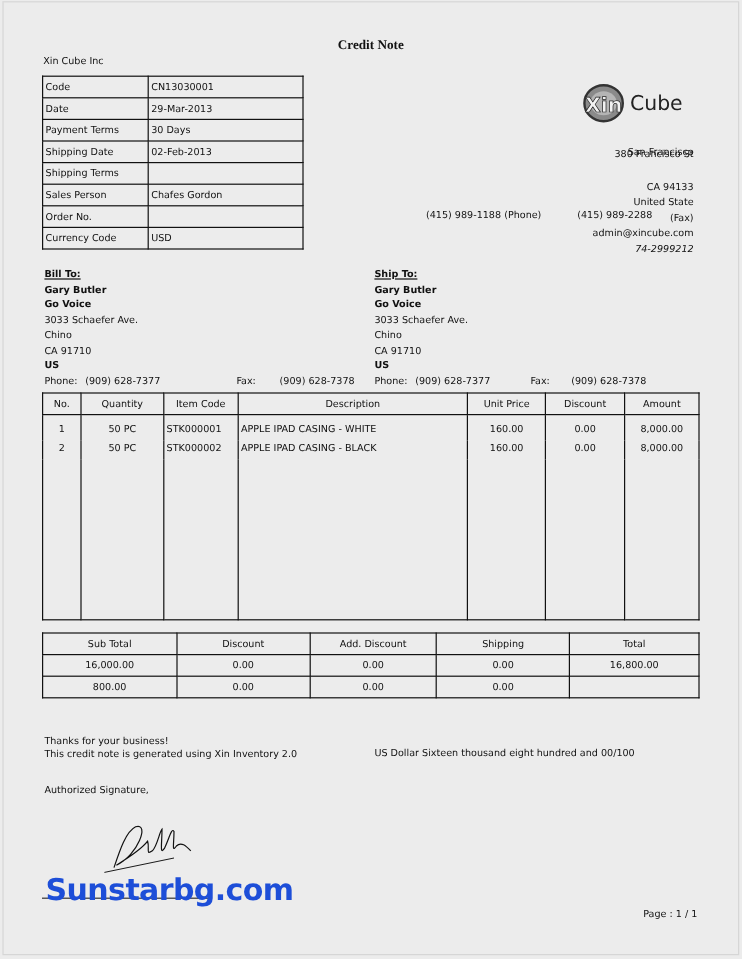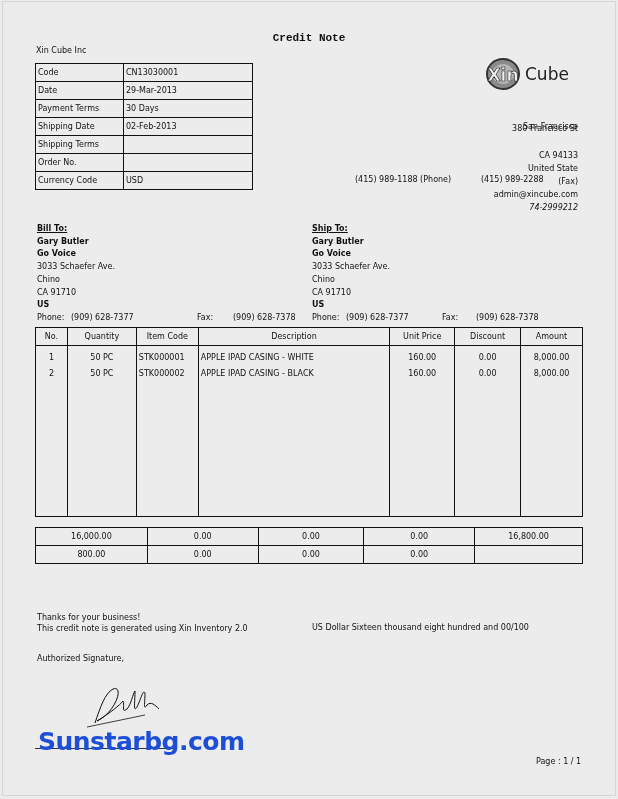--- a/index.html
+++ b/index.html
@@ -1,26 +1,26 @@
 <!DOCTYPE html>
 <html><head>
 <meta charset="utf-8">
 <style>
   html, body { margin:0; padding:0; }
   body { width:618px; height:799px; background:#ececec; position:relative; overflow:hidden;
          font-family:"DejaVu Sans", sans-serif; font-size:8px; color:#111; }
   .page-border { position:absolute; left:2px; top:1px; right:2px; bottom:3px; border:1px solid #d6d6d6; }
   .abs { position:absolute; white-space:nowrap; }
-  .title { left:0; width:618px; top:32px; text-align:center; font-family:Liberation Mono, monospace; font-size:11px; font-weight:bold; }
+  .title { left:0; width:618px; top:32px; text-align:center; font-family:Liberation Serif, serif; font-size:11px; font-weight:bold; }
   .company { left:36px; top:46px; font-size:8px; }
   table { border-collapse:collapse; position:absolute; }
   td, th { border:1px solid #111; padding:0 2px; font-size:8px; font-weight:normal; height:17px; }
   #info { left:35px; top:63px; width:218px; }
   #info td.lbl { width:83px; font-weight:normal; }
-  .logo { left:485px; top:52px; width:110px; height:40px; }
+  .logo { left:485px; top:64px; width:110px; height:40px; }
   .addr { right:40px; text-align:right; font-size:8px; line-height:13.8px; }
   .bill { left:37px; top:223px; font-size:8px; line-height:12.7px; }
   .ship { left:312px; top:223px; font-size:8px; line-height:12.7px; }
   .ul { text-decoration:underline; font-weight:bold; }
   .b { font-weight:bold; }
   .phone-row span { display:inline-block; }
   #items { left:35px; top:327px; width:548px; height:190px; }
   #items th { height:17px; text-align:center; }
   #items td { border-top:none; border-bottom:none; vertical-align:top; height:14px; padding-top:2px; }
   #items tr.filler td { height:auto; }
@@ -61,20 +61,24 @@
       </tr>
   <tr>
         <td class="lbl">Shipping Date</td>
         <td>02-Feb-2013</td>
       </tr>
   <tr>
         <td class="lbl">Shipping Terms</td>
         <td></td>
       </tr>
   <tr>
+        <td class="lbl">Sales Person</td>
+        <td>Chafes Gordon</td>
+      </tr>
+  <tr>
         <td class="lbl">Order No.</td>
         <td></td>
       </tr>
   <tr>
         <td class="lbl">Currency Code</td>
         <td>USD</td>
       </tr>
 </tbody>
   </table>
 
@@ -175,20 +179,27 @@
 
 <table id="totals">
   <colgroup>
       <col style="width:112px">
       <col style="width:111px">
       <col style="width:106px">
       <col style="width:111px">
       <col style="width:108px">
     </colgroup>
   <tbody>
+      <tr>
+    <td>Sub Total</td>
+    <td>Discount</td>
+    <td>Add. Discount</td>
+    <td>Shipping</td>
+    <td>Total</td>
+  </tr>
   <tr>
     <td>16,000.00</td>
     <td>0.00</td>
     <td>0.00</td>
     <td>0.00</td>
     <td>16,800.00</td>
   </tr>
   <tr>
     <td>800.00</td>
     <td>0.00</td>

